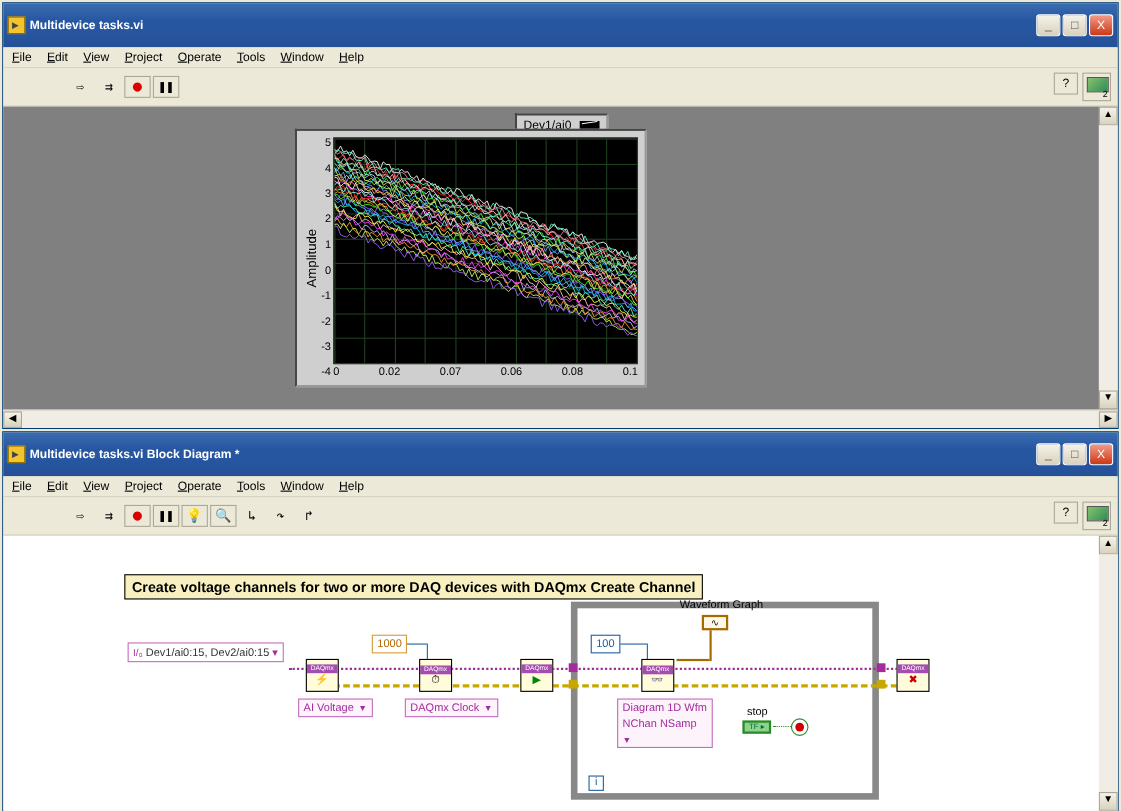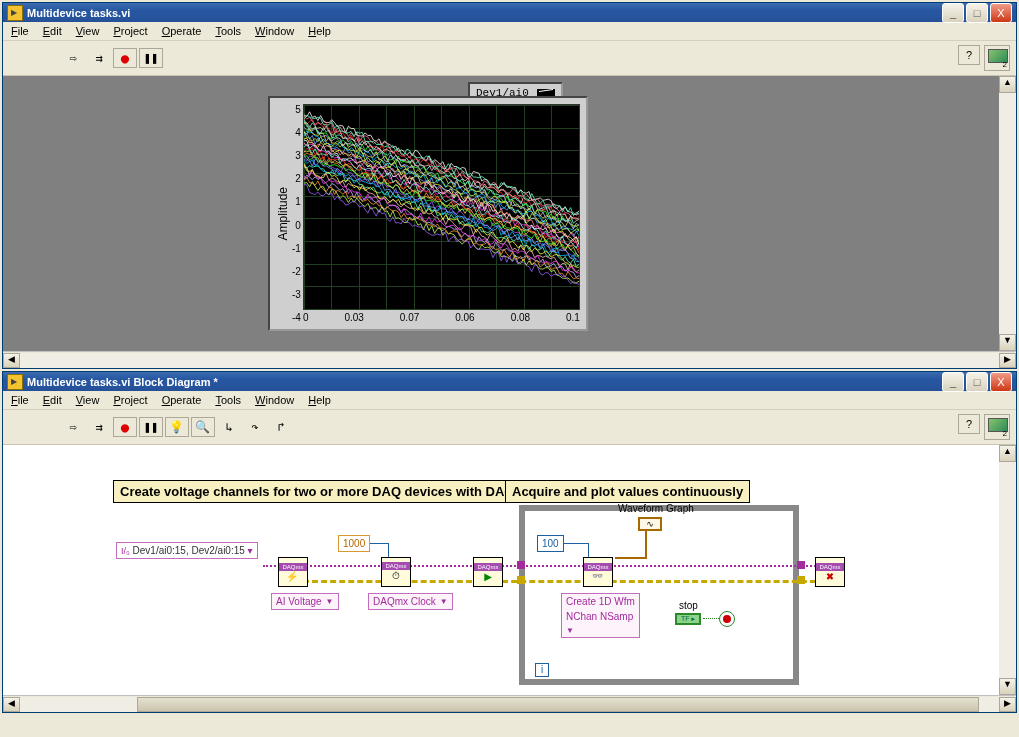--- a/index.html
+++ b/index.html
@@ -1,18 +1,18 @@
 <!DOCTYPE html>
 <html><head>
 <meta charset="utf-8">
 <style>
   * { box-sizing: border-box; margin: 0; padding: 0; }
   body { font-family: Tahoma, Arial, sans-serif; font-size: 11px; background: #ece9d8; width: 1019px; }
   .window { border: 1px solid #003c74; margin: 2px; background: #ece9d8; }
-  .titlebar { background: linear-gradient(to bottom,#3a6cb0,#2756a0 40%,#2756a0 60%,#245097); height: 19px; display: flex; align-items: center; padding: 0 4px; color: #fff; }
+  .titlebar { background: linear-gradient(to bottom,#3a6cb0,#2756a0 40%,#2756a0 60%,#245097); height: 40px; display: flex; align-items: center; padding: 0 4px; color: #fff; }
   .titlebar .icon { width: 16px; height: 16px; background: #f4c430; border: 1px solid #8b6f00; margin-right: 4px; position: relative; }
   .titlebar .icon::after { content: "▶"; font-size: 8px; color: #444; position: absolute; left: 3px; top: 2px; }
   .titlebar .title { flex: 1; font-weight: bold; }
   .titlebar .ctrls { display: flex; gap: 2px; }
   .titlebar button { width: 22px; height: 20px; background: linear-gradient(#f5f2e9,#d9d2bd); border: 1px solid #fff; border-radius: 3px; font-size: 11px; color: #555; }
   .titlebar button.close { background: linear-gradient(#f19b88,#cc3814); color: #fff; }
   .menubar { background: #ece9d8; padding: 3px 8px; display: flex; gap: 14px; border-bottom: 1px solid #d4cfbe; }
   .menubar span { color: #000; }
   .menubar span u { text-decoration: underline; }
   .toolbar { background: #ece9d8; padding: 4px 6px; display: flex; align-items: center; gap: 2px; border-bottom: 1px solid #c8c2af; position: relative; }
@@ -101,21 +101,21 @@
     <div class="tbtn rec" style="border:1px solid #aca899;">●</div>
     <div class="tbtn" style="border:1px solid #aca899;">❚❚</div>
     <div class="right">
       <div class="help">?</div>
       <div class="vi-icon"></div>
     </div>
   </div>
 
   <div style="position:relative;">
     <div class="front-panel">
-      <div class="legend-box" style="left:465px; right:auto; top:6px;font-family:Liberation Mono, monospace;">
+      <div class="legend-box" style="left:465px; right:auto; top:6px;">
         <span>Dev1/ai0</span>
         <span class="sample-line"></span>
       </div>
       <div class="graph-box">
         <div class="ylabel">Amplitude</div>
         <div class="yaxis" id="yaxis">
             <span>5</span>
             <span>4</span>
             <span>3</span>
             <span>2</span>
@@ -179,21 +179,21 @@
                 <path d="M0.0 22.2 L2.8 25.2 L5.6 23.1 L8.3 25.8 L11.1 23.8 L13.9 25.7 L16.7 31.1 L19.4 31.3 L22.2 30.4 L25.0 34.4 L27.8 35.8 L30.6 33.8 L33.3 32.5 L36.1 33.8 L38.9 40.6 L41.7 38.5 L44.4 38.6 L47.2 39.1 L50.0 40.6 L52.8 38.2 L55.6 42.5 L58.3 43.6 L61.1 46.0 L63.9 47.3 L66.7 44.0 L69.4 50.1 L72.2 50.0 L75.0 46.8 L77.8 47.1 L80.6 55.5 L83.3 56.9 L86.1 50.1 L88.9 52.0 L91.7 53.9 L94.4 55.6 L97.2 61.1 L100.0 59.6 L102.8 60.3 L105.6 62.5 L108.3 62.0 L111.1 60.5 L113.9 61.1 L116.7 66.0 L119.4 69.6 L122.2 70.2 L125.0 68.3 L127.8 67.4 L130.6 69.6 L133.3 73.5 L136.1 75.4 L138.9 72.5 L141.7 70.0 L144.4 73.4 L147.2 75.4 L150.0 79.3 L152.8 74.7 L155.6 83.2 L158.3 81.1 L161.1 84.1 L163.9 84.0 L166.7 80.4 L169.4 81.5 L172.2 82.8 L175.0 82.1 L177.8 88.4 L180.6 84.4 L183.3 90.9 L186.1 93.0 L188.9 93.6 L191.7 95.2 L194.4 91.9 L197.2 90.4 L200.0 91.3 L202.8 98.1 L205.6 96.2 L208.3 100.9 L211.1 100.0 L213.9 99.3 L216.7 103.8 L219.4 102.4 L222.2 104.4 L225.0 104.9 L227.8 101.8 L230.6 108.2 L233.3 109.0 L236.1 111.4 L238.9 107.2 L241.7 112.7 L244.4 111.0 L247.2 114.5 L250.0 112.4 L252.8 113.9 L255.6 118.3 L258.3 113.1 L261.1 116.6 L263.9 115.2 L266.7 119.6 L269.4 124.0 L272.2 118.4 L275.0 120.1 " class="series" stroke="#c0c0ff"></path>
                 <path d="M0.0 26.2 L2.8 32.7 L5.6 33.0 L8.3 36.2 L11.1 33.3 L13.9 36.7 L16.7 31.4 L19.4 37.3 L22.2 39.9 L25.0 41.8 L27.8 41.4 L30.6 39.1 L33.3 38.6 L36.1 42.0 L38.9 39.3 L41.7 43.7 L44.4 44.0 L47.2 45.4 L50.0 45.0 L52.8 52.3 L55.6 45.4 L58.3 47.5 L61.1 55.0 L63.9 52.6 L66.7 56.1 L69.4 57.1 L72.2 55.3 L75.0 58.8 L77.8 55.0 L80.6 58.1 L83.3 60.7 L86.1 62.0 L88.9 57.8 L91.7 58.2 L94.4 66.2 L97.2 67.4 L100.0 64.5 L102.8 64.1 L105.6 66.8 L108.3 67.8 L111.1 69.1 L113.9 69.3 L116.7 73.0 L119.4 69.2 L122.2 71.4 L125.0 76.6 L127.8 77.7 L130.6 77.8 L133.3 75.1 L136.1 74.3 L138.9 76.9 L141.7 81.7 L144.4 80.7 L147.2 81.8 L150.0 84.7 L152.8 85.1 L155.6 89.0 L158.3 88.8 L161.1 83.9 L163.9 86.7 L166.7 90.7 L169.4 90.4 L172.2 88.2 L175.0 95.1 L177.8 92.7 L180.6 98.2 L183.3 98.6 L186.1 95.7 L188.9 96.7 L191.7 97.7 L194.4 96.0 L197.2 96.8 L200.0 97.2 L202.8 98.4 L205.6 103.5 L208.3 102.2 L211.1 107.7 L213.9 104.8 L216.7 109.0 L219.4 112.2 L222.2 105.7 L225.0 114.2 L227.8 108.4 L230.6 111.0 L233.3 114.3 L236.1 117.8 L238.9 117.2 L241.7 114.3 L244.4 120.3 L247.2 120.9 L250.0 118.8 L252.8 120.7 L255.6 118.6 L258.3 124.6 L261.1 123.9 L263.9 123.5 L266.7 128.0 L269.4 126.4 L272.2 123.8 L275.0 125.7 " class="series" stroke="#c0ff60"></path>
                 <path d="M0.0 38.5 L2.8 40.2 L5.6 34.5 L8.3 38.3 L11.1 42.7 L13.9 39.2 L16.7 40.2 L19.4 43.3 L22.2 40.9 L25.0 40.7 L27.8 46.9 L30.6 44.5 L33.3 44.8 L36.1 50.1 L38.9 46.5 L41.7 48.8 L44.4 49.4 L47.2 51.7 L50.0 49.4 L52.8 58.0 L55.6 56.7 L58.3 59.8 L61.1 55.6 L63.9 58.0 L66.7 59.7 L69.4 64.0 L72.2 60.5 L75.0 62.5 L77.8 62.9 L80.6 60.7 L83.3 64.5 L86.1 65.5 L88.9 63.5 L91.7 70.8 L94.4 68.4 L97.2 73.7 L100.0 69.4 L102.8 76.4 L105.6 71.2 L108.3 73.7 L111.1 77.7 L113.9 77.5 L116.7 80.0 L119.4 77.1 L122.2 80.9 L125.0 76.6 L127.8 79.6 L130.6 86.1 L133.3 85.0 L136.1 81.6 L138.9 89.6 L141.7 85.1 L144.4 88.1 L147.2 88.1 L150.0 90.1 L152.8 87.1 L155.6 94.8 L158.3 96.6 L161.1 92.0 L163.9 97.7 L166.7 92.6 L169.4 99.2 L172.2 93.5 L175.0 99.7 L177.8 97.0 L180.6 103.7 L183.3 97.8 L186.1 106.8 L188.9 99.7 L191.7 108.5 L194.4 108.5 L197.2 103.2 L200.0 111.5 L202.8 107.0 L205.6 110.7 L208.3 111.8 L211.1 115.4 L213.9 110.3 L216.7 114.2 L219.4 113.7 L222.2 115.2 L225.0 115.2 L227.8 115.0 L230.6 122.0 L233.3 119.7 L236.1 124.3 L238.9 118.9 L241.7 124.2 L244.4 121.2 L247.2 127.4 L250.0 125.3 L252.8 127.5 L255.6 127.3 L258.3 127.8 L261.1 131.2 L263.9 131.9 L266.7 128.2 L269.4 128.9 L272.2 137.6 L275.0 131.4 " class="series" stroke="#ff80a0"></path>
                 <path d="M0.0 42.4 L2.8 39.4 L5.6 44.4 L8.3 48.7 L11.1 43.7 L13.9 50.1 L16.7 48.9 L19.4 49.2 L22.2 50.3 L25.0 48.1 L27.8 52.5 L30.6 49.9 L33.3 50.9 L36.1 58.3 L38.9 53.6 L41.7 54.0 L44.4 54.8 L47.2 58.0 L50.0 62.2 L52.8 63.6 L55.6 59.7 L58.3 63.7 L61.1 64.6 L63.9 63.4 L66.7 63.4 L69.4 71.0 L72.2 65.8 L75.0 66.1 L77.8 70.8 L80.6 71.7 L83.3 68.4 L86.1 69.1 L88.9 77.6 L91.7 75.1 L94.4 78.9 L97.2 80.1 L100.0 74.4 L102.8 80.2 L105.6 84.0 L108.3 79.5 L111.1 77.9 L113.9 85.8 L116.7 86.9 L119.4 85.0 L122.2 82.0 L125.0 84.9 L127.8 89.9 L130.6 85.9 L133.3 86.6 L136.1 88.9 L138.9 94.0 L141.7 96.9 L144.4 95.4 L147.2 94.5 L150.0 95.6 L152.8 97.6 L155.6 100.6 L158.3 95.9 L161.1 100.2 L163.9 100.4 L166.7 102.8 L169.4 99.8 L172.2 107.2 L175.0 104.4 L177.8 109.6 L180.6 109.2 L183.3 105.5 L186.1 109.5 L188.9 111.2 L191.7 111.0 L194.4 112.6 L197.2 109.7 L200.0 117.5 L202.8 115.5 L205.6 117.9 L208.3 113.1 L211.1 114.8 L213.9 115.8 L216.7 119.4 L219.4 123.6 L222.2 124.8 L225.0 124.5 L227.8 121.7 L230.6 124.8 L233.3 125.1 L236.1 130.7 L238.9 129.0 L241.7 125.8 L244.4 130.5 L247.2 133.8 L250.0 131.7 L252.8 134.2 L255.6 136.0 L258.3 130.9 L261.1 138.5 L263.9 140.2 L266.7 136.6 L269.4 139.7 L272.2 143.1 L275.0 137.0 " class="series" stroke="#80ffe0"></path>
                 <path d="M0.0 46.3 L2.8 46.9 L5.6 45.9 L8.3 50.7 L11.1 53.1 L13.9 52.7 L16.7 57.7 L19.4 55.2 L22.2 59.8 L25.0 55.4 L27.8 58.0 L30.6 55.2 L33.3 57.0 L36.1 58.1 L38.9 60.7 L41.7 59.2 L44.4 60.2 L47.2 64.3 L50.0 66.7 L52.8 69.3 L55.6 71.0 L58.3 67.7 L61.1 73.6 L63.9 68.8 L66.7 75.4 L69.4 69.5 L72.2 71.1 L75.0 78.1 L77.8 78.7 L80.6 74.3 L83.3 80.6 L86.1 81.0 L88.9 83.4 L91.7 79.4 L94.4 81.1 L97.2 86.4 L100.0 87.7 L102.8 84.1 L105.6 88.3 L108.3 85.3 L111.1 86.4 L113.9 85.6 L116.7 93.9 L119.4 92.9 L122.2 91.5 L125.0 93.2 L127.8 91.8 L130.6 94.2 L133.3 96.5 L136.1 96.2 L138.9 98.4 L141.7 100.3 L144.4 102.8 L147.2 100.9 L150.0 101.0 L152.8 99.6 L155.6 106.4 L158.3 103.7 L161.1 108.3 L163.9 103.1 L166.7 104.7 L169.4 108.6 L172.2 112.6 L175.0 109.0 L177.8 113.9 L180.6 114.7 L183.3 113.1 L186.1 112.2 L188.9 114.2 L191.7 113.5 L194.4 116.8 L197.2 116.1 L200.0 123.4 L202.8 124.1 L205.6 125.2 L208.3 122.7 L211.1 122.5 L213.9 121.3 L216.7 124.6 L219.4 125.0 L222.2 126.0 L225.0 125.5 L227.8 128.3 L230.6 127.5 L233.3 130.4 L236.1 137.2 L238.9 130.7 L241.7 135.8 L244.4 139.8 L247.2 140.3 L250.0 138.2 L252.8 141.0 L255.6 136.3 L258.3 142.5 L261.1 145.8 L263.9 140.2 L266.7 145.1 L269.4 142.2 L272.2 148.5 L275.0 151.0 " class="series" stroke="#e0e060"></path>
                 <path d="M0.0 50.3 L2.8 54.4 L5.6 55.8 L8.3 61.1 L11.1 54.2 L13.9 55.3 L16.7 58.1 L19.4 61.2 L22.2 60.8 L25.0 62.7 L27.8 63.6 L30.6 68.9 L33.3 63.2 L36.1 66.2 L38.9 67.8 L41.7 72.7 L44.4 74.0 L47.2 70.6 L50.0 71.1 L52.8 75.0 L55.6 73.9 L58.3 71.6 L61.1 74.2 L63.9 74.2 L66.7 79.1 L69.4 76.5 L72.2 76.4 L75.0 81.8 L77.8 78.3 L80.6 85.3 L83.3 84.4 L86.1 84.5 L88.9 89.1 L91.7 83.6 L94.4 91.7 L97.2 92.8 L100.0 92.6 L102.8 88.0 L105.6 92.7 L108.3 91.2 L111.1 95.0 L113.9 93.8 L116.7 92.5 L119.4 100.8 L122.2 101.0 L125.0 101.5 L127.8 102.1 L130.6 102.4 L133.3 106.4 L136.1 103.5 L138.9 102.9 L141.7 103.7 L144.4 110.1 L147.2 107.3 L150.0 106.5 L152.8 110.0 L155.6 112.2 L158.3 111.4 L161.1 116.4 L163.9 114.1 L166.7 115.0 L169.4 117.5 L172.2 117.9 L175.0 113.7 L177.8 118.2 L180.6 120.1 L183.3 120.7 L186.1 123.2 L188.9 125.6 L191.7 124.4 L194.4 120.9 L197.2 122.5 L200.0 129.4 L202.8 124.4 L205.6 132.4 L208.3 132.3 L211.1 130.2 L213.9 135.2 L216.7 129.7 L219.4 134.9 L222.2 135.6 L225.0 134.8 L227.8 135.0 L230.6 138.6 L233.3 135.8 L236.1 143.6 L238.9 140.7 L241.7 137.4 L244.4 140.7 L247.2 146.8 L250.0 144.6 L252.8 147.8 L255.6 145.0 L258.3 145.6 L261.1 144.7 L263.9 148.5 L266.7 153.6 L269.4 153.0 L272.2 153.9 L275.0 156.7 " class="series" stroke="#80a0ff"></path>
               </svg>
             </div>
           <div class="xaxis" id="xaxis">
               <span>0</span>
-              <span>0.03</span>
+              <span>0.02</span>
               <span>0.07</span>
               <span>0.06</span>
               <span>0.08</span>
               <span>0.1</span>
             </div>
         </div>
       </div>
     </div>
     <div class="scrollbar-v">
       <div class="sbtn">▲</div>
@@ -243,21 +243,20 @@
       <div class="help">?</div>
       <div class="vi-icon"></div>
     </div>
   </div>
 
   <div style="position:relative;">
     <div class="block-diagram">
 
       <div class="bd-label" style="left:110px; top:35px;">Create voltage channels for two or more
 DAQ devices with DAQmx Create Channel</div>
-      <div class="bd-label" style="left:502px; top:35px;">Acquire and plot values continuously</div>
 
       <div class="bd-loop" style="left:516px; top:60px; width:280px; height:180px;"></div>
 
       <div class="bd-wire-h data" style="left:260px; top:120px; width:580px;"></div>
       <div class="bd-wire-h err" style="left:300px; top:135px; width:540px;"></div>
       <div class="bd-wire-h int" style="left:355px; top:98px; width:30px;"></div>
       <div class="bd-wire-v int" style="left:385px; top:98px; height:18px;"></div>
       <div class="bd-wire-h int" style="left:555px; top:98px; width:30px;"></div>
       <div class="bd-wire-v int" style="left:585px; top:98px; height:18px;"></div>
       <div class="bd-wire-h wfm" style="left:612px; top:112px; width:30px;"></div>
@@ -297,21 +296,21 @@
       <div class="bd-small yellow" style="left:514px; top:131px;"></div>
       <div class="bd-small purple" style="left:794px; top:116px;"></div>
       <div class="bd-small yellow" style="left:794px; top:131px;"></div>
 
       <div style="position:absolute; left:615px; top:58px; font-size:10px; text-align:right;">Waveform Graph</div>
       <div style="position:absolute; left:635px; top:72px; width:24px; height:14px; border:2px solid #a66a00; background:#fff7e8; text-align:center; font-size:9px;">∿</div>
 
       <div class="bd-ring" style="left:268px; top:148px;">AI Voltage</div>
       <div class="bd-ring" style="left:365px; top:148px;">DAQmx Clock</div>
       <div class="bd-ring" style="left:558px; top:148px; flex-direction:column; align-items:flex-start;">
-        <span>Create 1D Wfm</span>
+        <span>Diagram 1D Wfm</span>
           <span>NChan NSamp</span>
       </div>
 
       <div class="bd-stop" style="left:676px; top:155px;">stop</div>
       <div style="position:absolute; left:672px; top:168px; width:26px; height:12px; background:#8cd38c; border:2px solid #2a8a2a; font-size:7px; text-align:center; color:#064;">TF ▸</div>
       <div style="position:absolute; left:716px; top:166px; width:16px; height:16px; border:1px solid #2a8a2a; border-radius:50%; display:flex; align-items:center; justify-content:center;">
         <div style="width:8px;height:8px;background:#c00;border-radius:50%"></div>
         </div>
 
       <div class="bd-iter" style="left:532px; top:218px;">i</div>

